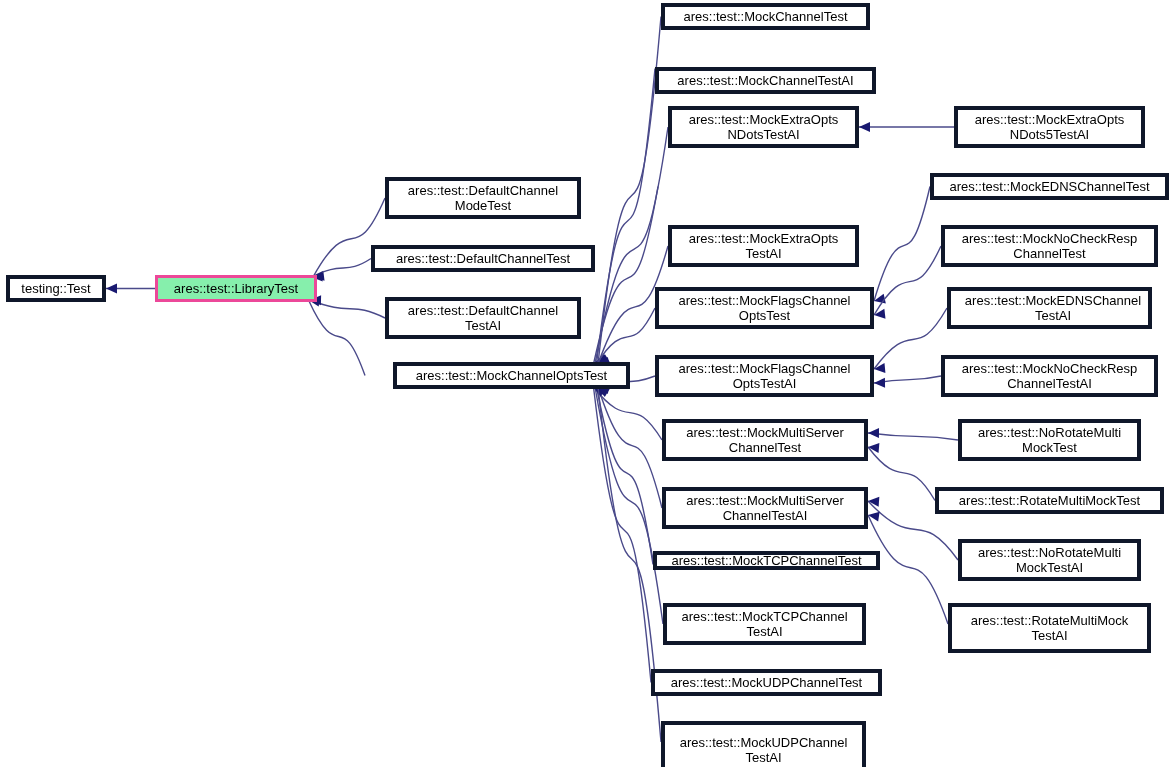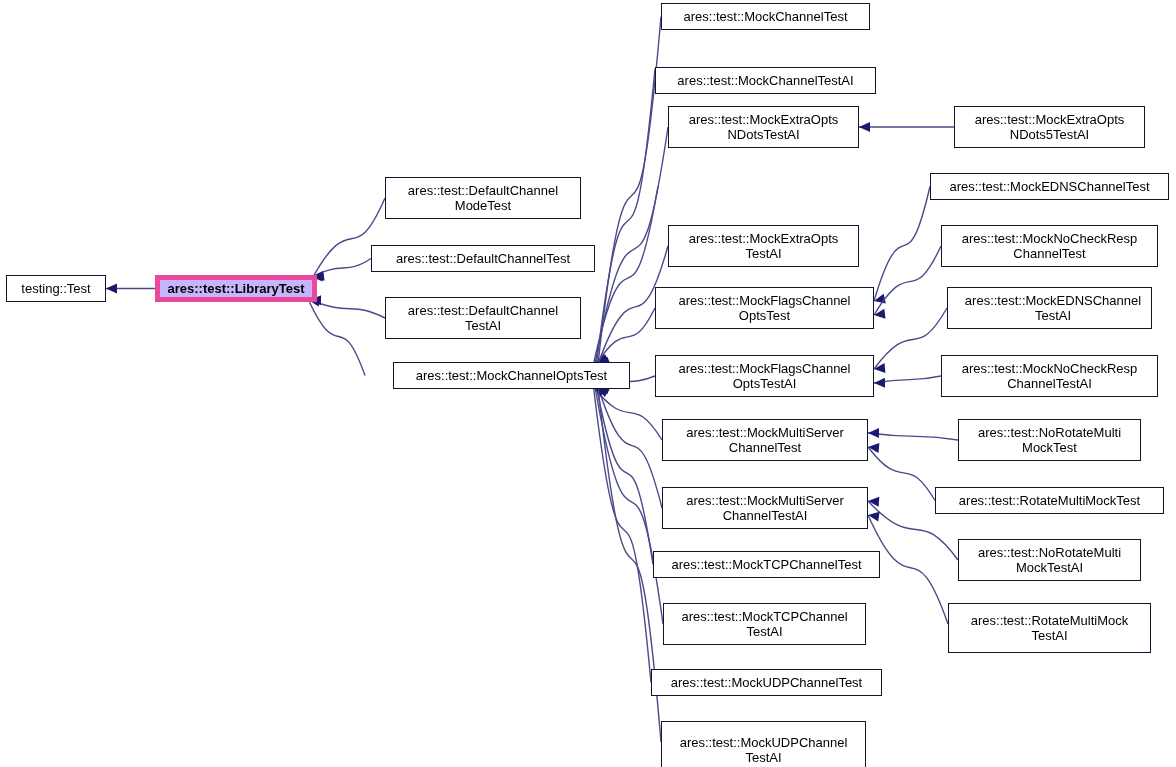--- a/index.html
+++ b/index.html
@@ -20,38 +20,37 @@
     position: absolute;
     left: 0;
     top: 0;
     width: 1176px;
     height: 767px;
     pointer-events: none;
   }
   .node {
     position: absolute;
     box-sizing: border-box;
-    border: 1px solid #0f172a;
+    border: 4px solid #0f172a;
     background: #ffffff;
     color: #000000;
     font-size: 13px;
     line-height: 15px;
     text-align: center;
     display: flex;
     align-items: center;
     justify-content: center;
     padding: 0 4px;
     white-space: pre-line;
     letter-spacing: 0px;
     z-index: 2;
   }
   .node.highlight {
-    background: #c4b5fd;
-    border: 5px solid #ec4899;
-    font-weight: bold;
+    background: #86efac;
+    border: 3px solid #ec4899;
   }
   .node-label {
     display: block;
     width: 100%;
   }
 </style>
 </head>
 <body>
 
 <div id="diagram">
@@ -126,21 +125,21 @@
     <div class="node" style="left: 668px; top: 225px; width: 191px; height: 42px;"><span class="node-label">ares::test::MockExtraOpts
 TestAI</span></div>
     <div class="node" style="left: 655px; top: 287px; width: 219px; height: 42px;"><span class="node-label">ares::test::MockFlagsChannel
 OptsTest</span></div>
     <div class="node" style="left: 655px; top: 355px; width: 219px; height: 42px;"><span class="node-label">ares::test::MockFlagsChannel
 OptsTestAI</span></div>
     <div class="node" style="left: 662px; top: 419px; width: 206px; height: 42px;"><span class="node-label">ares::test::MockMultiServer
 ChannelTest</span></div>
     <div class="node" style="left: 662px; top: 487px; width: 206px; height: 42px;"><span class="node-label">ares::test::MockMultiServer
 ChannelTestAI</span></div>
-    <div class="node" style="left: 653px; top: 551px; width: 227px; height: 27px;"><span class="node-label">ares::test::MockTCPChannelTest</span></div>
+    <div class="node" style="left: 653px; top: 551px; width: 227px; height: 19px;"><span class="node-label">ares::test::MockTCPChannelTest</span></div>
     <div class="node" style="left: 663px; top: 603px; width: 203px; height: 42px;"><span class="node-label">ares::test::MockTCPChannel
 TestAI</span></div>
     <div class="node" style="left: 651px; top: 669px; width: 231px; height: 27px;"><span class="node-label">ares::test::MockUDPChannelTest</span></div>
     <div class="node" style="left: 661px; top: 721px; width: 205px; height: 58px;"><span class="node-label">ares::test::MockUDPChannel
 TestAI</span></div>
     <div class="node" style="left: 954px; top: 106px; width: 191px; height: 42px;"><span class="node-label">ares::test::MockExtraOpts
 NDots5TestAI</span></div>
     <div class="node" style="left: 930px; top: 173px; width: 239px; height: 27px;"><span class="node-label">ares::test::MockEDNSChannelTest</span></div>
     <div class="node" style="left: 941px; top: 225px; width: 217px; height: 42px;"><span class="node-label">ares::test::MockNoCheckResp
 ChannelTest</span></div>

